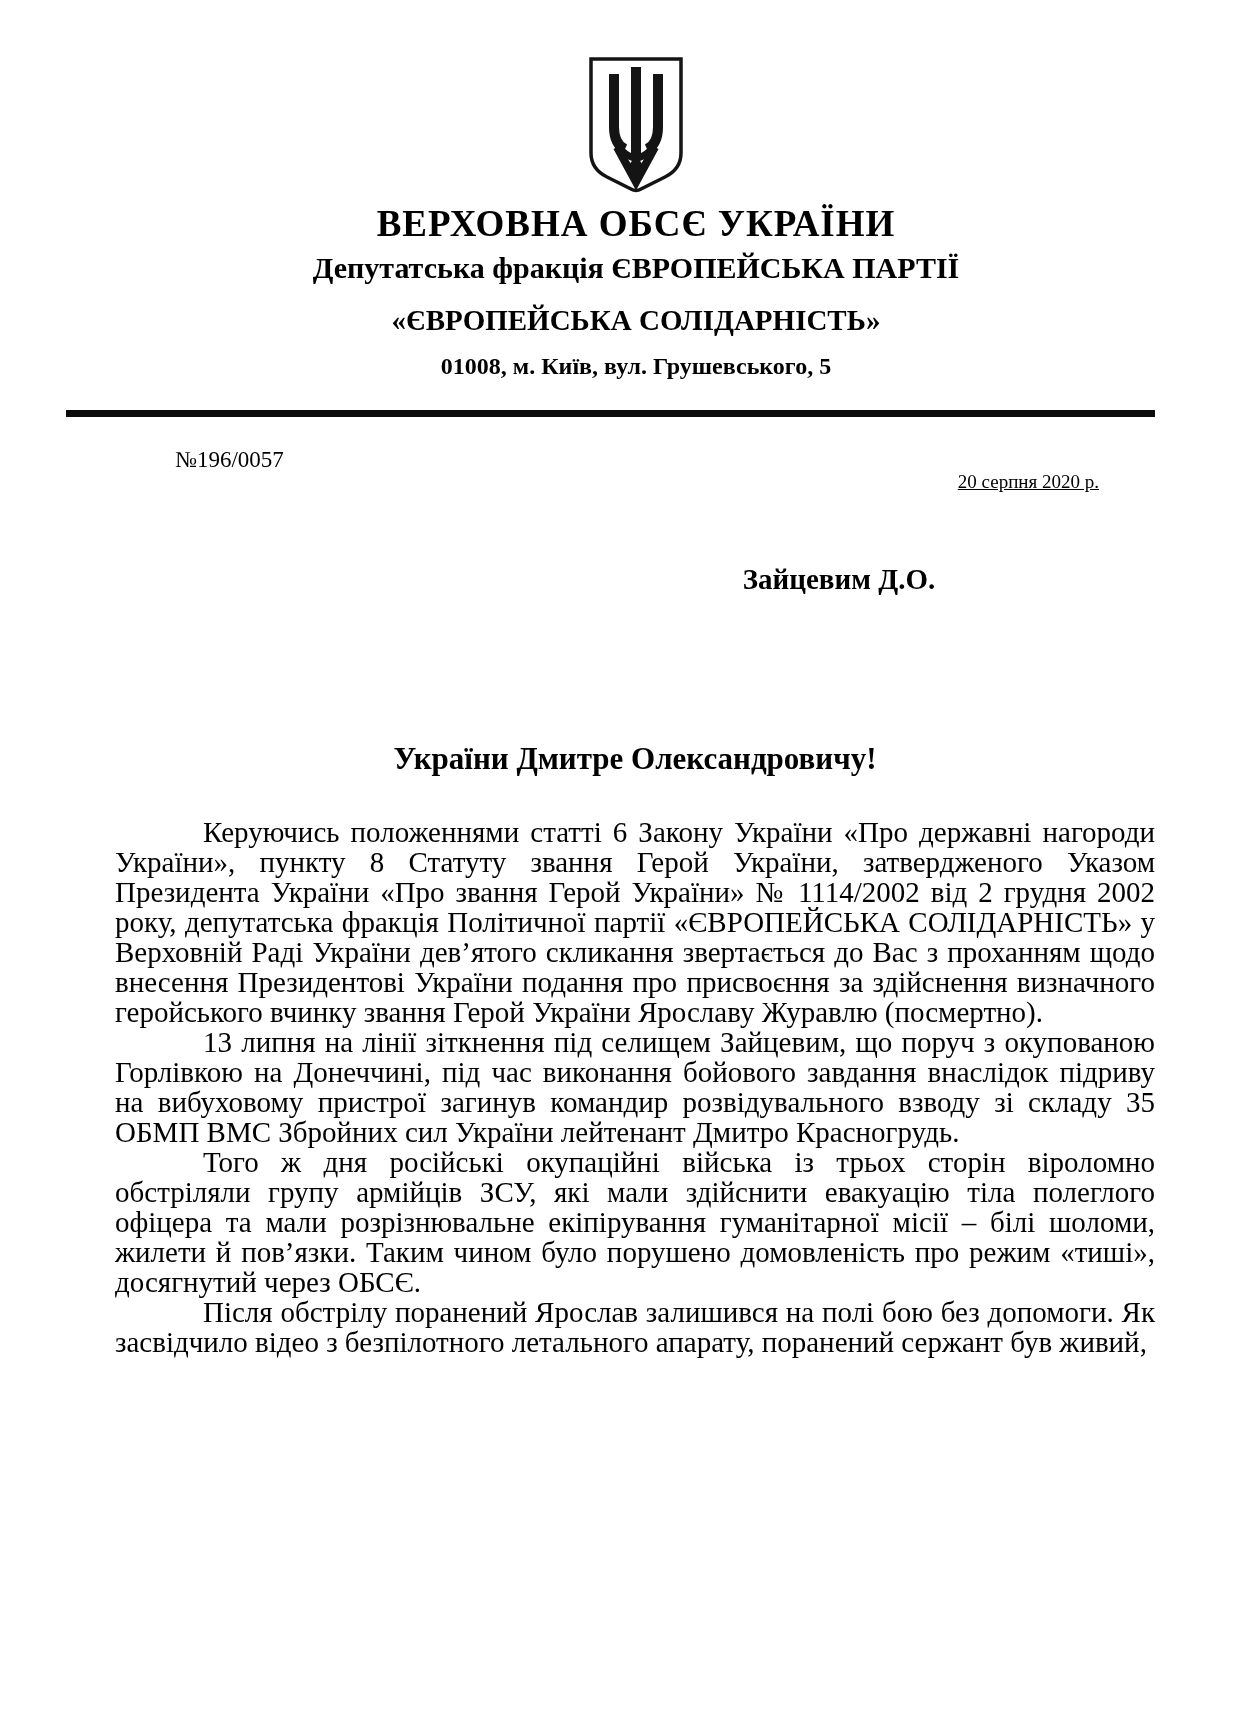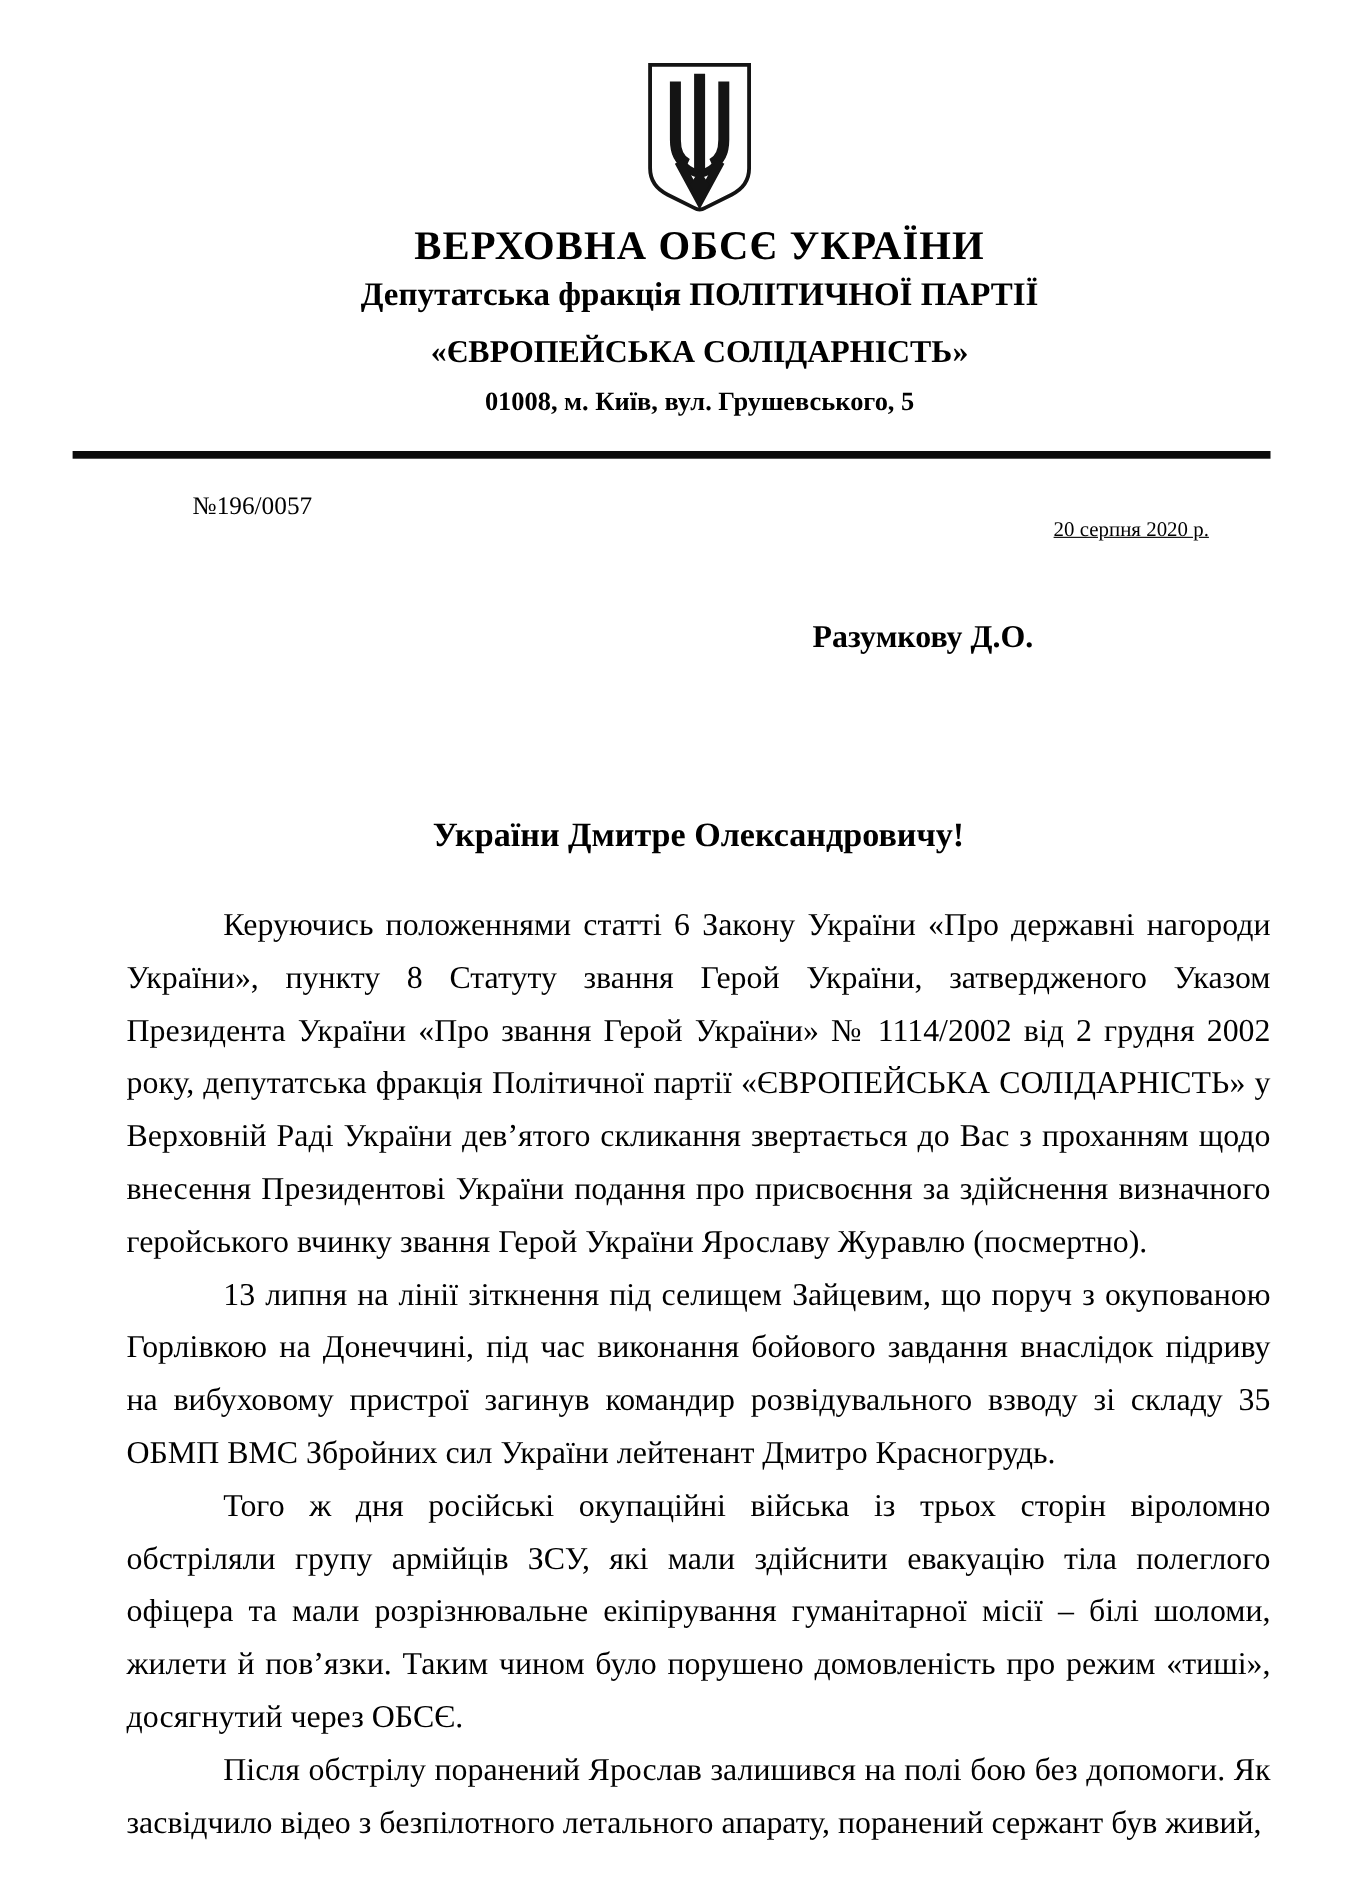--- a/index.html
+++ b/index.html
@@ -18,21 +18,21 @@
   .org-address{top:354px;font-size:24px;font-weight:bold;}
   .rule{top:410px;left:66px;width:1089px;height:7px;background:#0b0b0b;}
   .ref-number{top:448px;left:175px;font-size:23px;line-height:1;}
   .ref-date{top:472px;right:145px;font-size:19px;line-height:1;text-decoration:underline;}
   .addressee{top:558px;left:627px;width:424px;font-size:29px;font-weight:bold;line-height:42px;}
   .addressee .name{text-align:center;}
   .salutation{top:743px;left:115px;width:1040px;text-align:center;
     font-size:31px;font-weight:bold;line-height:1;}
   .letter-body{top:817px;left:115px;width:1040px;}
   .letter-body p{
-    margin:0;font-size:29px;line-height:48px;
+    margin:0;font-size:29px;line-height:30px;
     text-align:justify;text-indent:88px;
   }
 </style>
 </head>
 <body>
 
 <div class="abs emblem">
   <svg viewBox="0 0 104 142" width="104" height="142" aria-hidden="true">
 
     <path d="M7 6 H97 V100 Q97 116 81 124 L57 136 Q52 139 47 136 L23 124 Q7 116 7 100 Z" fill="none" stroke="#141414" stroke-width="3.5"></path>
@@ -43,34 +43,34 @@
       <path d="M52 14 V104" stroke-width="10"></path>
       <path d="M30 84 Q37 103 52 105 Q67 103 74 84" stroke-width="7"></path>
       <path d="M33 94 L52 129 L71 94" stroke-width="8"></path>
     </g>
     <path d="M52 102 L61 115 L52 130 L43 115 Z" fill="#141414"></path>
   </svg>
 </div>
 
 <div class="abs center-line org-name">ВЕРХОВНА ОБСЄ УКРАЇНИ</div>
 
-<div class="abs center-line faction-1">Депутатська фракція ПОЛІТИЧНОЇ ПАРТІЇ</div>
+<div class="abs center-line faction-1">Депутатська фракція ЄВРОПЕЙСЬКА ПАРТІЇ</div>
 
 <div class="abs center-line faction-2">«ЄВРОПЕЙСЬКА СОЛІДАРНІСТЬ»</div>
 
 <div class="abs center-line org-address">01008, м. Київ, вул. Грушевського, 5</div>
 
 <div class="abs rule"></div>
 
 <div class="abs ref-number">№196/0057</div>
 
 <div class="abs ref-date">20 серпня 2020 р.</div>
 
 <div class="abs addressee">
-  <div class="name">Разумкову Д.О.</div>
+  <div class="name">Зайцевим Д.О.</div>
 </div>
 
 <div class="abs salutation">України Дмитре Олександровичу!</div>
 
 <div class="abs letter-body">
 
     <p>Керуючись положеннями статті 6 Закону України «Про державні нагороди України», пункту 8 Статуту звання Герой України, затвердженого Указом Президента України «Про звання Герой України» № 1114/2002 від 2 грудня 2002 року, депутатська фракція Політичної партії «ЄВРОПЕЙСЬКА СОЛІДАРНІСТЬ» у Верховній Раді України дев’ятого скликання звертається до Вас з проханням щодо внесення Президентові України подання про присвоєння за здійснення визначного геройського вчинку звання Герой України Ярославу Журавлю (посмертно).</p>
 
     <p>13 липня на лінії зіткнення під селищем Зайцевим, що поруч з окупованою Горлівкою на Донеччині, під час виконання бойового завдання внаслідок підриву на вибуховому пристрої загинув командир розвідувального взводу зі складу 35 ОБМП ВМС Збройних сил України лейтенант Дмитро Красногрудь.</p>
 

